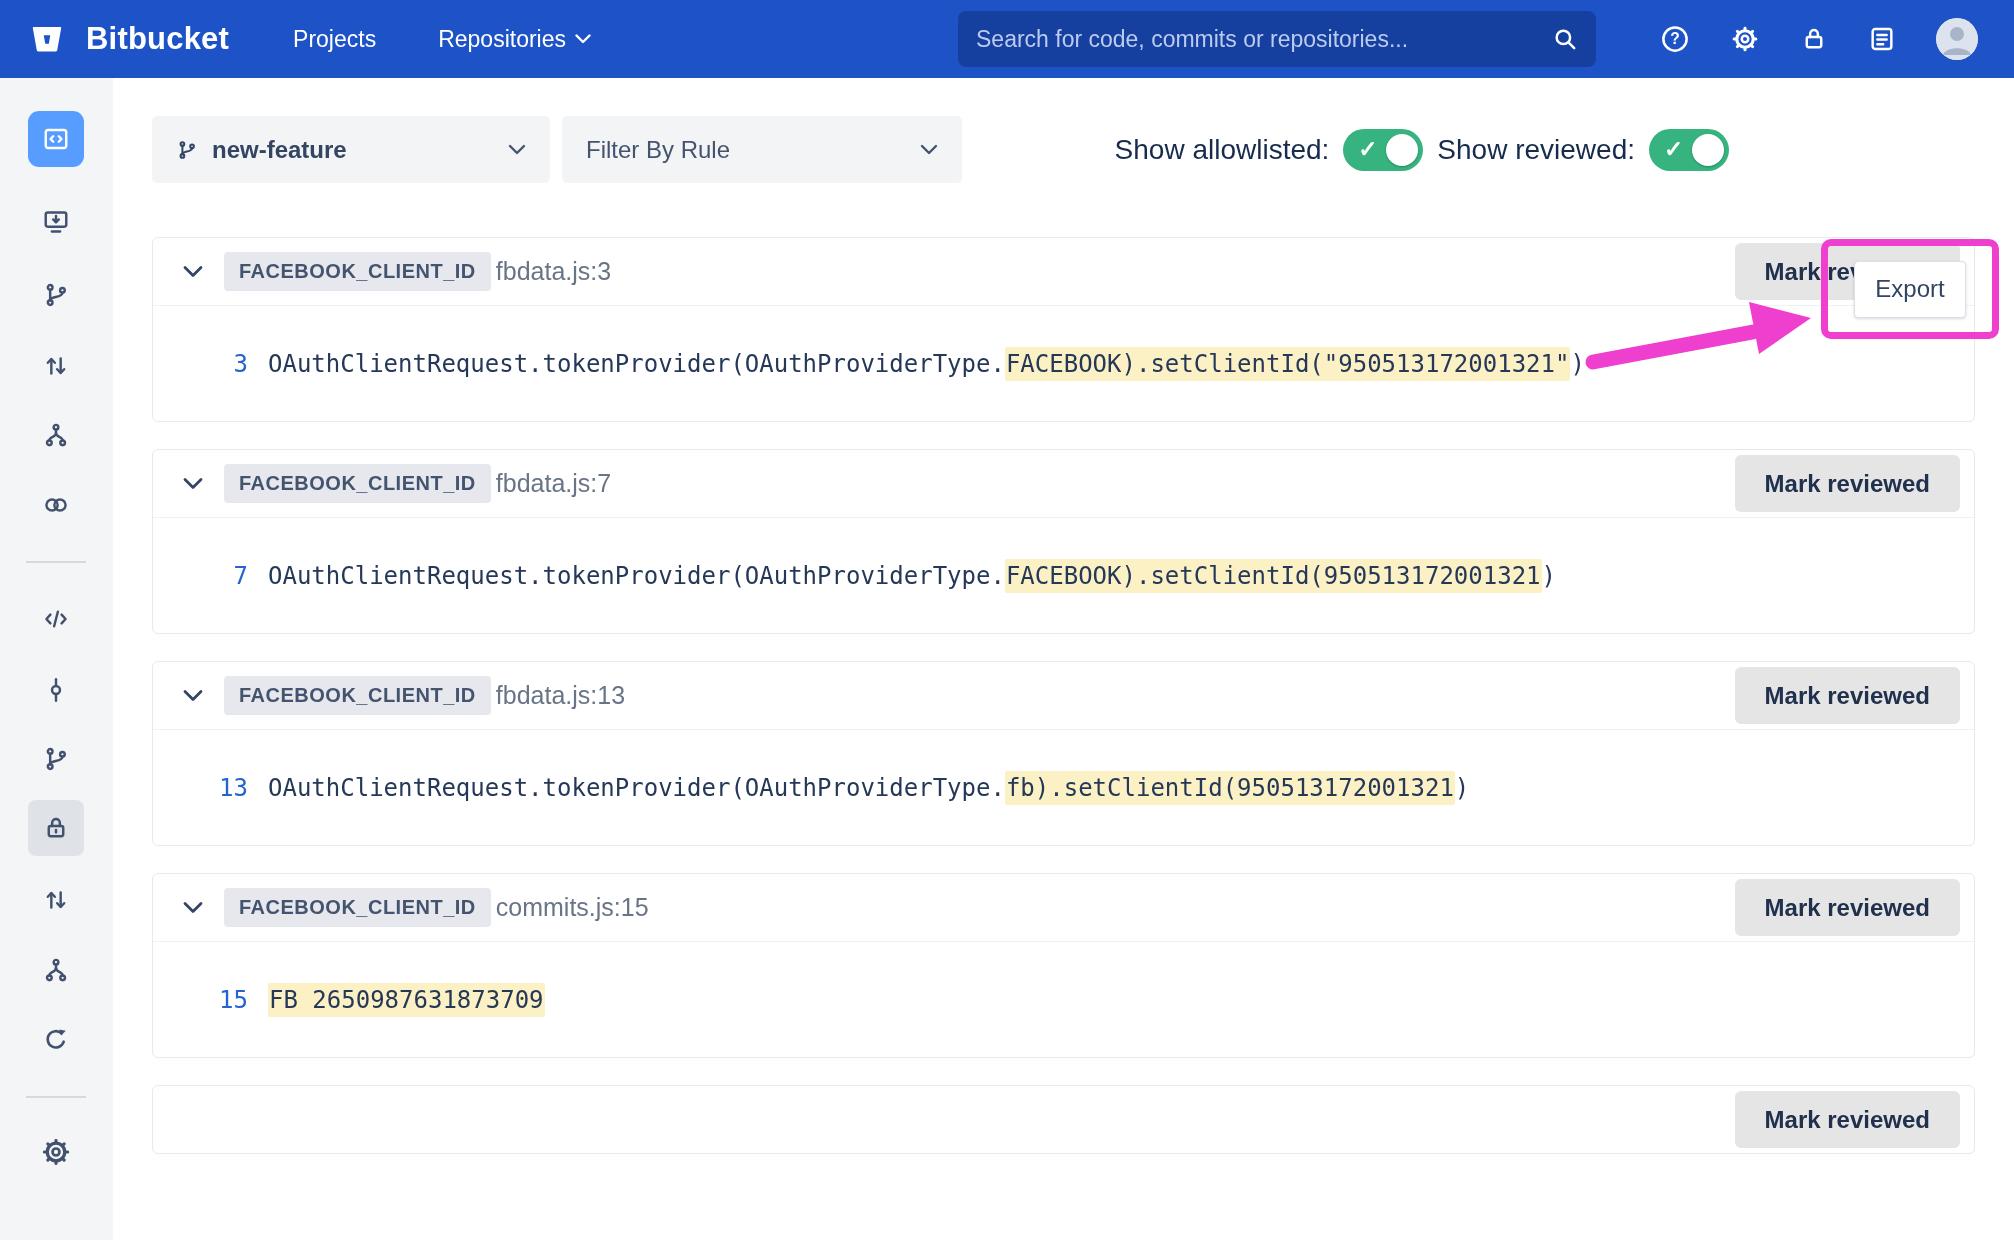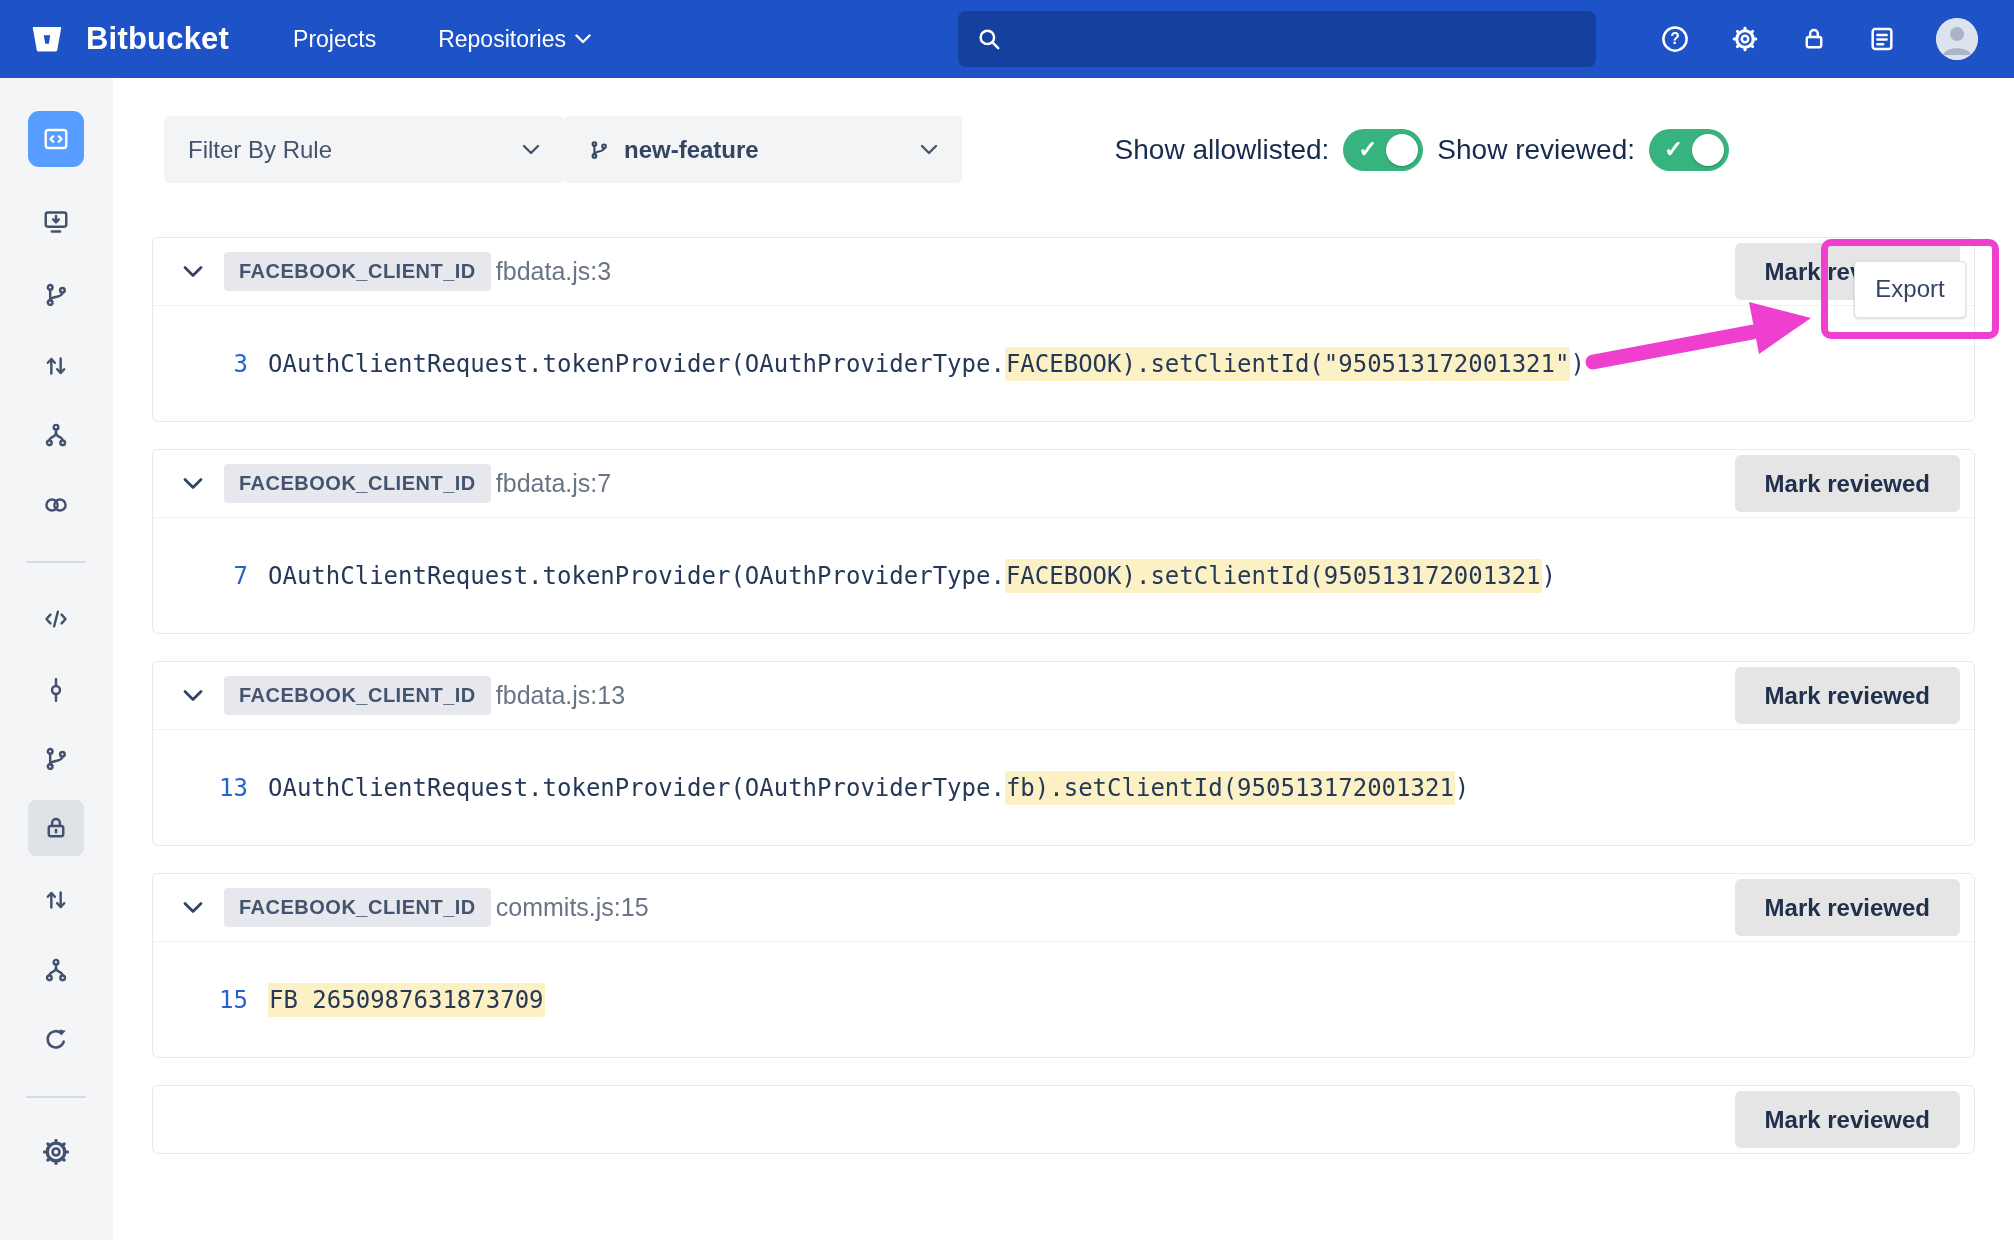--- a/index.html
+++ b/index.html
@@ -88,20 +88,21 @@
     <span class="topnav-item">
       <span>Repositories</span>
       <span style="display:flex;">
         <svg width="16" height="10" viewBox="0 0 16 10">
             <polyline points="1.5,1.5 8,8 14.5,1.5" fill="none" stroke="#fff" stroke-width="2.4" stroke-linecap="round" stroke-linejoin="round"></polyline>
           </svg>
       </span>
     </span>
   </nav>
   <div class="search">
+    <input type="text" placeholder="Search for code, commits or repositories..." style="">
     <span style="display:flex;">
       <svg width="26" height="26" viewBox="0 0 24 24" fill="none" stroke="#fff" stroke-width="2.3" stroke-linecap="round">
           <circle cx="10.5" cy="10.5" r="6.2"></circle>
           <line x1="15.2" y1="15.2" x2="20.5" y2="20.5"></line>
         </svg>
     </span>
   </div>
   <div class="top-icons">
     <span style="display:flex;">
       <svg width="30" height="30" viewBox="0 0 24 24">
@@ -271,37 +272,37 @@
       <circle cx="12" cy="12" r="6.6" fill="none" stroke="#42526e" stroke-width="2.5"></circle>
         <circle cx="12" cy="12" r="2.6" fill="none" stroke="#42526e" stroke-width="2"></circle>
     </svg>
   </div>
 </aside>
 
 <main class="main">
 
 
   <div class="controls">
-    <div class="dropdown dd-rule">
-      <span class="dd-label">Filter By Rule</span>
-      <span class="dd-chev">
-        <svg width="18" height="11" viewBox="0 0 18 11">
-            <polyline points="2,2 9,9 16,2" fill="none" stroke="#44546f" stroke-width="2.4" stroke-linecap="round" stroke-linejoin="round"></polyline>
-          </svg>
-      </span>
-    </div>
     <div class="dropdown dd-branch">
       <svg width="22" height="22" viewBox="0 0 24 24" fill="none" stroke="#344563" stroke-width="2.2" stroke-linecap="round">
           <circle cx="7" cy="5.5" r="2"></circle>
           <circle cx="7" cy="18.5" r="2"></circle>
           <circle cx="17.5" cy="8" r="2"></circle>
           <path d="M7 7.5v9"></path>
           <path d="M17.5 10c0 4.5-10.5 3-10.5 6.5"></path>
         </svg>
       <span class="dd-label-strong">new-feature</span>
+      <span class="dd-chev">
+        <svg width="18" height="11" viewBox="0 0 18 11">
+            <polyline points="2,2 9,9 16,2" fill="none" stroke="#44546f" stroke-width="2.4" stroke-linecap="round" stroke-linejoin="round"></polyline>
+          </svg>
+      </span>
+    </div>
+    <div class="dropdown dd-rule">
+      <span class="dd-label">Filter By Rule</span>
       <span class="dd-chev">
         <svg width="18" height="11" viewBox="0 0 18 11">
             <polyline points="2,2 9,9 16,2" fill="none" stroke="#44546f" stroke-width="2.4" stroke-linecap="round" stroke-linejoin="round"></polyline>
           </svg>
       </span>
     </div>
 
     <div class="toggle-cluster">
       <span class="toggle-label">Show allowlisted:</span>
       <span class="toggle">

